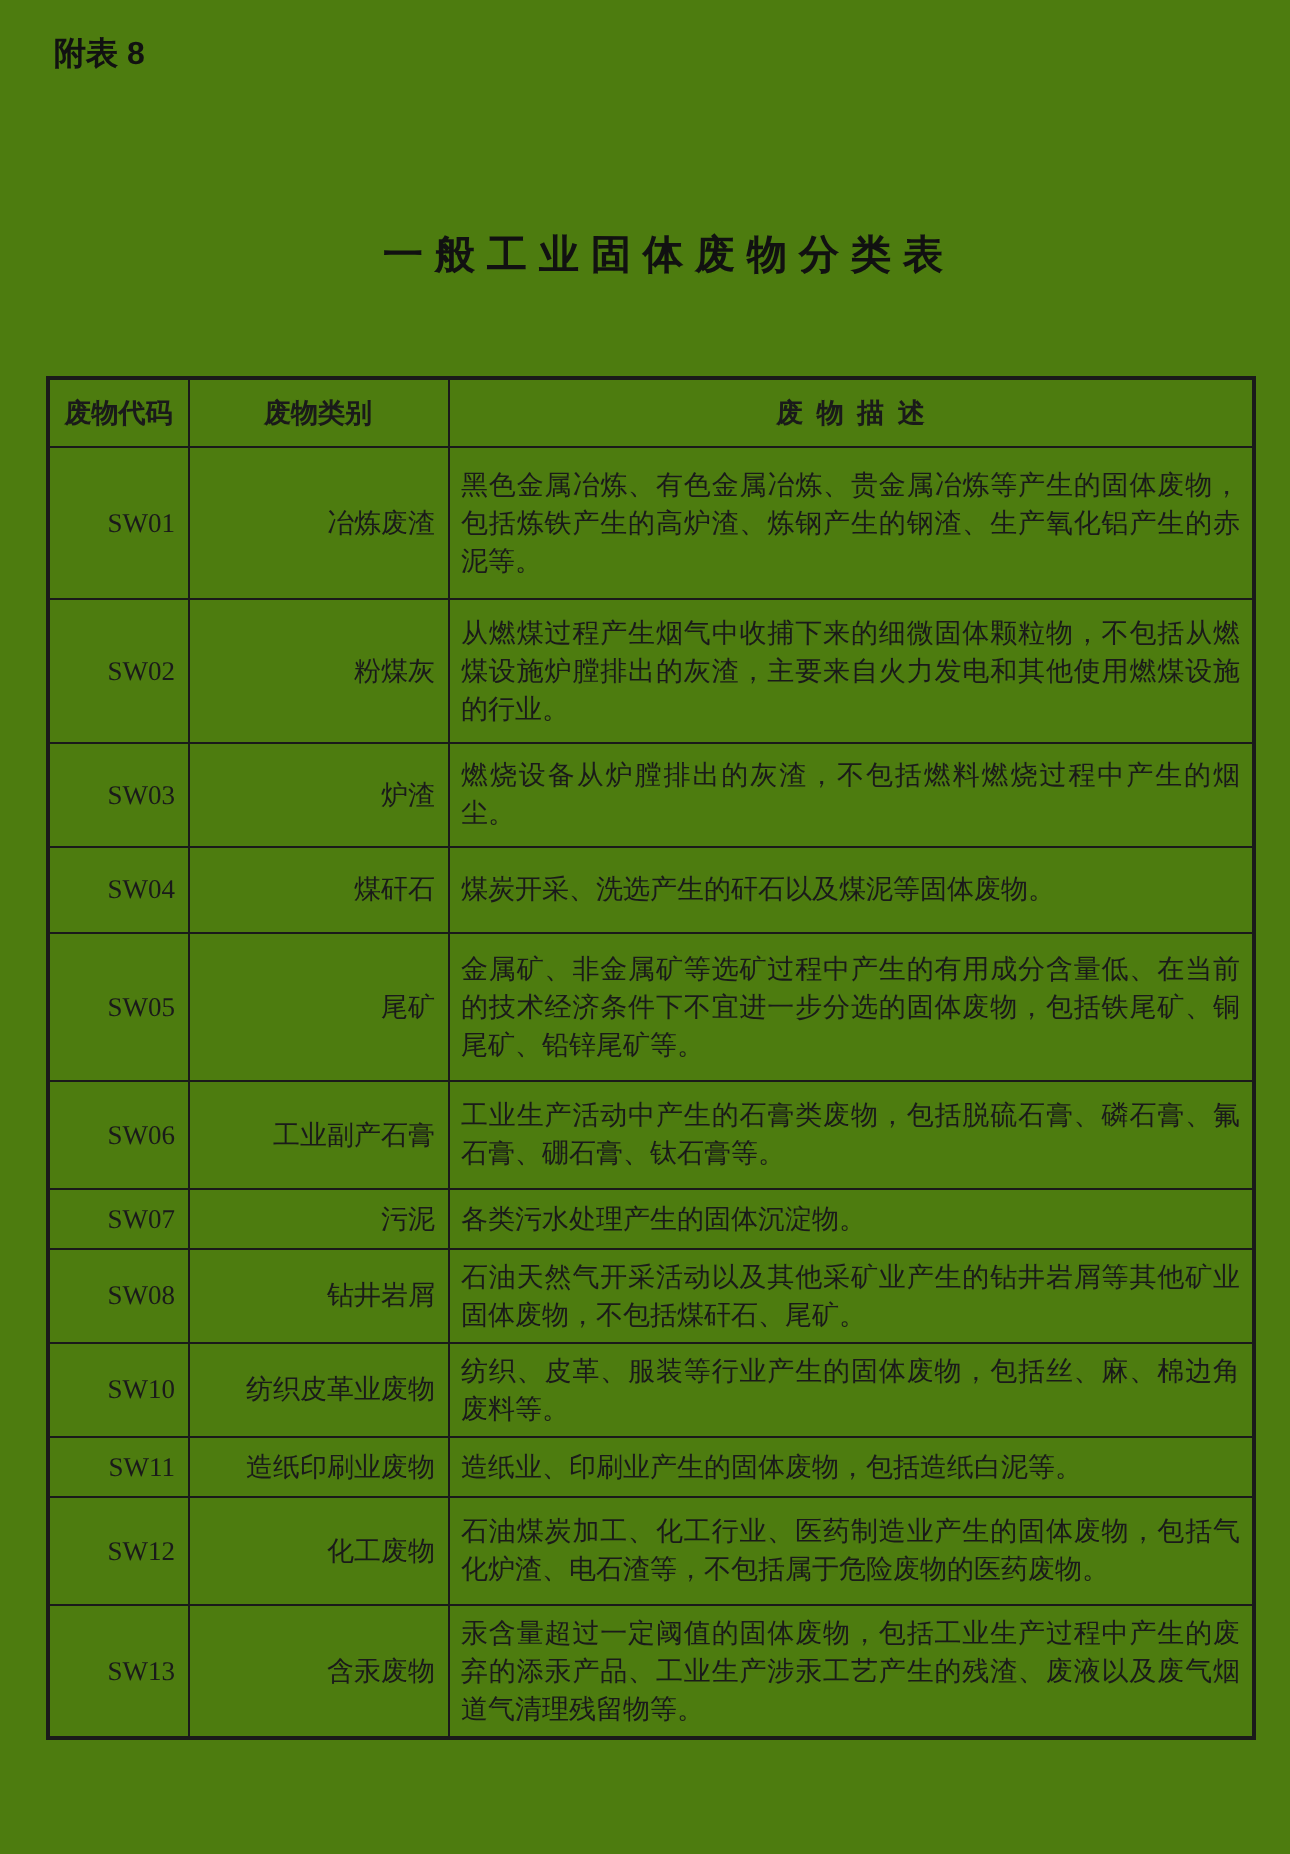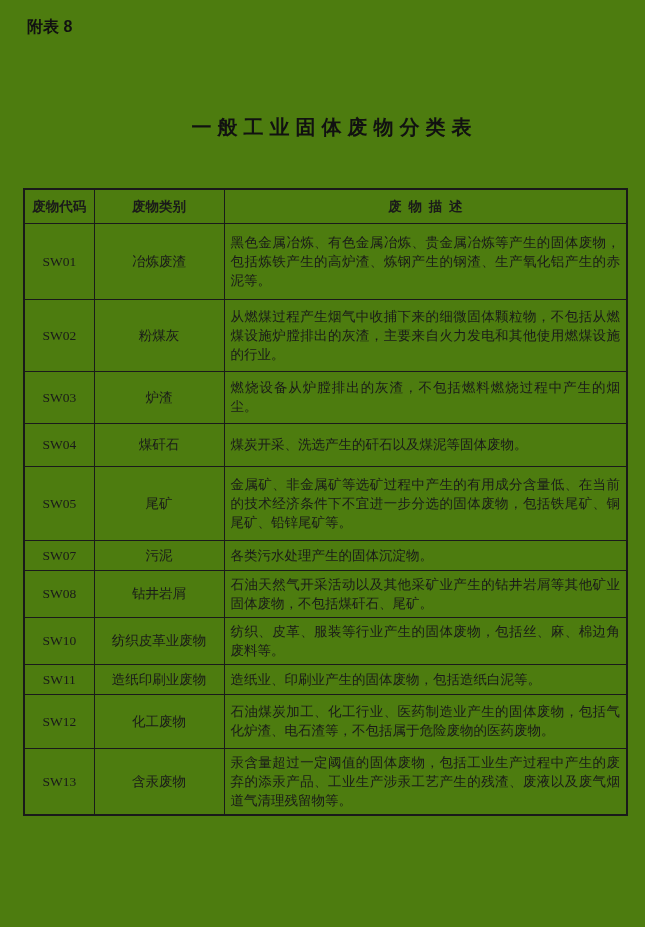--- a/index.html
+++ b/index.html
@@ -64,25 +64,25 @@
   col.c-desc { width: 403px; }
   th {
     font-weight: bold;
     text-align: center;
   }
   th.h-desc {
     white-space: pre;
     text-align: center;
   }
   td.cell-code {
-    text-align: center;
+    text-align: right;
     font-family: "Liberation Serif", "DejaVu Serif", serif;
   }
   td.cell-cat {
-    text-align: center;
+    text-align: right;
   }
   td.cell-desc {
     text-align: justify;
     padding-left: 10px;
     padding-right: 8px;
   }
 </style>
 </head>
 <body>
 
@@ -124,20 +124,25 @@
       <tr style="height:43px;">
         <td class="cell-code">SW04</td>
         <td class="cell-cat">煤矸石</td>
         <td class="cell-desc">煤炭开采、洗选产生的矸石以及煤泥等固体废物。</td>
       </tr>
       <tr style="height:74px;">
         <td class="cell-code">SW05</td>
         <td class="cell-cat">尾矿</td>
         <td class="cell-desc">金属矿、非金属矿等选矿过程中产生的有用成分含量低、在当前的技术经济条件下不宜进一步分选的固体废物，包括铁尾矿、铜尾矿、铅锌尾矿等。</td>
       </tr>
+      <tr style="height:54px;">
+        <td class="cell-code">SW06</td>
+        <td class="cell-cat">工业副产石膏</td>
+        <td class="cell-desc">工业生产活动中产生的石膏类废物，包括脱硫石膏、磷石膏、氟石膏、硼石膏、钛石膏等。</td>
+      </tr>
       <tr style="height:30px;padding-left:44px;">
         <td class="cell-code">SW07</td>
         <td class="cell-cat">污泥</td>
         <td class="cell-desc">各类污水处理产生的固体沉淀物。</td>
       </tr>
       <tr style="height:45px;">
         <td class="cell-code">SW08</td>
         <td class="cell-cat">钻井岩屑</td>
         <td class="cell-desc">石油天然气开采活动以及其他采矿业产生的钻井岩屑等其他矿业固体废物，不包括煤矸石、尾矿。</td>
       </tr>

